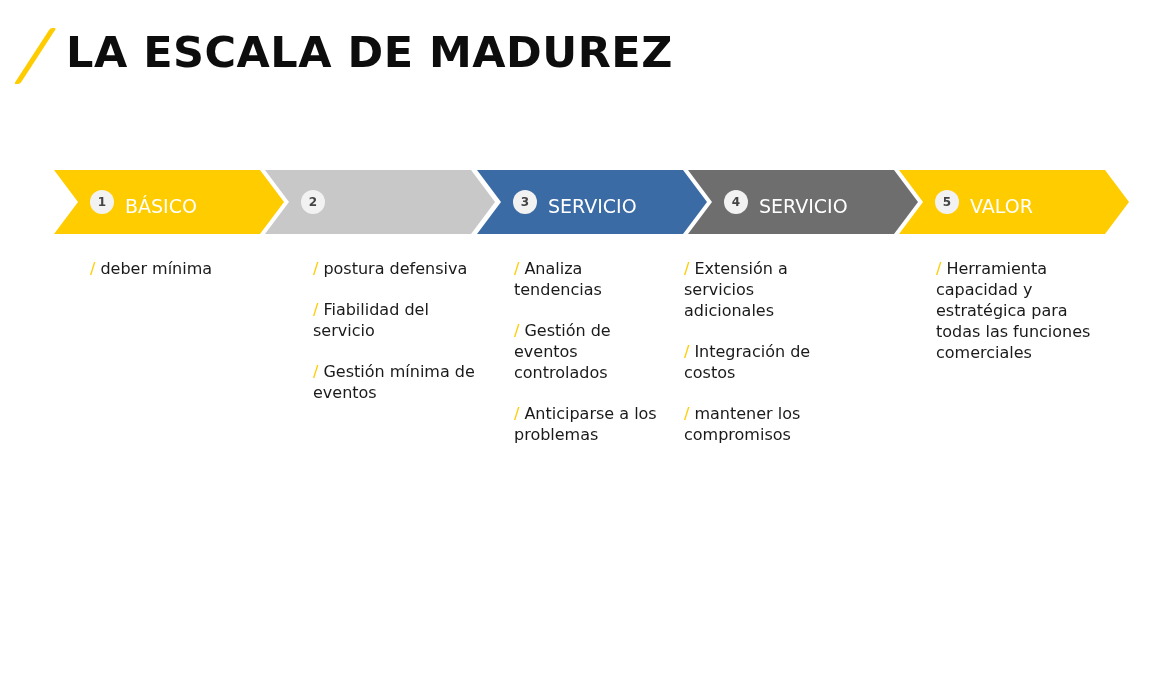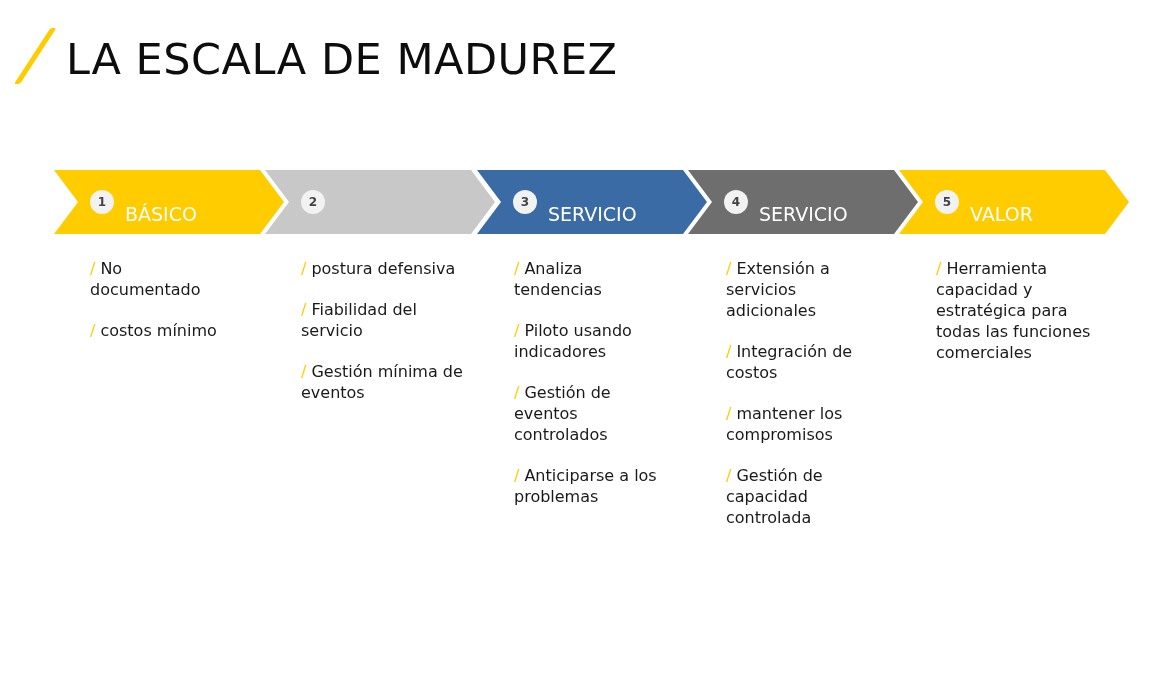--- a/index.html
+++ b/index.html
@@ -1,29 +1,29 @@
 <!DOCTYPE html>
 <html><head>
 <meta charset="utf-8">
 <style>
   html, body { margin:0; padding:0; background:#ffffff; }
   body { width:1172px; height:699px; position:relative; overflow:hidden;
          font-family:"Liberation Sans", "DejaVu Sans", sans-serif; color:#1a1a1a; }
   .title-slash { position:absolute; left:14px; top:28px; width:6px; height:56px;
     background:#FFCC00; transform:skewX(-33deg); transform-origin:bottom left; border-radius:2px; }
-  .title { position:absolute; left:66px; top:33px; font-size:43px; letter-spacing:0.5px;
-    font-family:"DejaVu Sans", sans-serif; font-weight:400; color:#0d0d0d; line-height:52px; }
+  .title { position:absolute; left:66px; top:26px; font-size:43px; letter-spacing:0.5px;
+    font-family:"DejaVu Sans", sans-serif; font-weight:700; color:#0d0d0d; line-height:52px; }
   .steps { position:absolute; left:0; top:170px; width:1172px; height:64px; }
   .step { position:absolute; top:0; height:64px; width:230px; }
   .step svg { position:absolute; left:0; top:0; }
   .badge { position:absolute; left:36px; top:20px; width:24px; height:24px; border-radius:50%;
     background:#f2f2f2; color:#444; font-size:12px; font-weight:bold;
     display:flex; align-items:center; justify-content:center;
     font-family:"DejaVu Sans", sans-serif; }
-  .step-label { position:absolute; left:71px; top:12px; height:64px; line-height:64px;
+  .step-label { position:absolute; left:71px; top:4px; height:64px; line-height:64px;
     color:#ffffff; font-size:19px; font-family:"DejaVu Sans", sans-serif; }
   .col { position:absolute; top:258px; width:180px; font-size:16px; line-height:21px;
     font-family:"DejaVu Sans", sans-serif; color:#1a1a1a; }
   .item { margin-bottom:20px; }
   .slash { color:#FFCC00; margin-right:5px; }
 </style>
 </head>
 <body>
 
 <div class="title-slash"></div>
@@ -60,39 +60,36 @@
   <div class="step" style="left:899px">
     <svg width="230" height="64">
         <polygon points="0,0 206,0 230,32 206,64 0,64 24,32" fill="#FFCC00"></polygon>
       </svg>
     <div class="badge">5</div>
     <div class="step-label">VALOR</div>
   </div>
 </div>
 
 <div class="col" style="left:90px; width:140px">
-  <div class="item"><span class="slash">/</span><span>No documentado</span></div>
-  <div class="item"><span class="slash">/</span><span>costos mínimo</span></div>
+  <div class="item"><span class="slash">/</span><span>deber mínima</span></div>
 </div>
 
-<div class="col" style="left:301px; width:170px">
+<div class="col" style="left:313px; width:170px">
   <div class="item"><span class="slash">/</span><span>postura defensiva</span></div>
   <div class="item"><span class="slash">/</span><span>Fiabilidad del servicio</span></div>
   <div class="item"><span class="slash">/</span><span>Gestión mínima de eventos</span></div>
 </div>
 
 <div class="col" style="left:514px; width:160px">
   <div class="item"><span class="slash">/</span><span>Analiza tendencias</span></div>
-  <div class="item"><span class="slash">/</span><span>Piloto usando indicadores</span></div>
   <div class="item"><span class="slash">/</span><span>Gestión de eventos controlados</span></div>
   <div class="item"><span class="slash">/</span><span>Anticiparse a los problemas</span></div>
 </div>
 
-<div class="col" style="left:726px; width:160px">
+<div class="col" style="left:684px; width:160px">
   <div class="item"><span class="slash">/</span><span>Extensión a servicios adicionales</span></div>
   <div class="item"><span class="slash">/</span><span>Integración de costos</span></div>
   <div class="item"><span class="slash">/</span><span>mantener los compromisos</span></div>
-  <div class="item"><span class="slash">/</span><span>Gestión de capacidad controlada</span></div>
 </div>
 
 <div class="col" style="left:936px; width:170px">
   <div class="item"><span class="slash">/</span><span>Herramienta capacidad y estratégica para todas las funciones comerciales</span></div>
 </div>
 
 </body></html>

